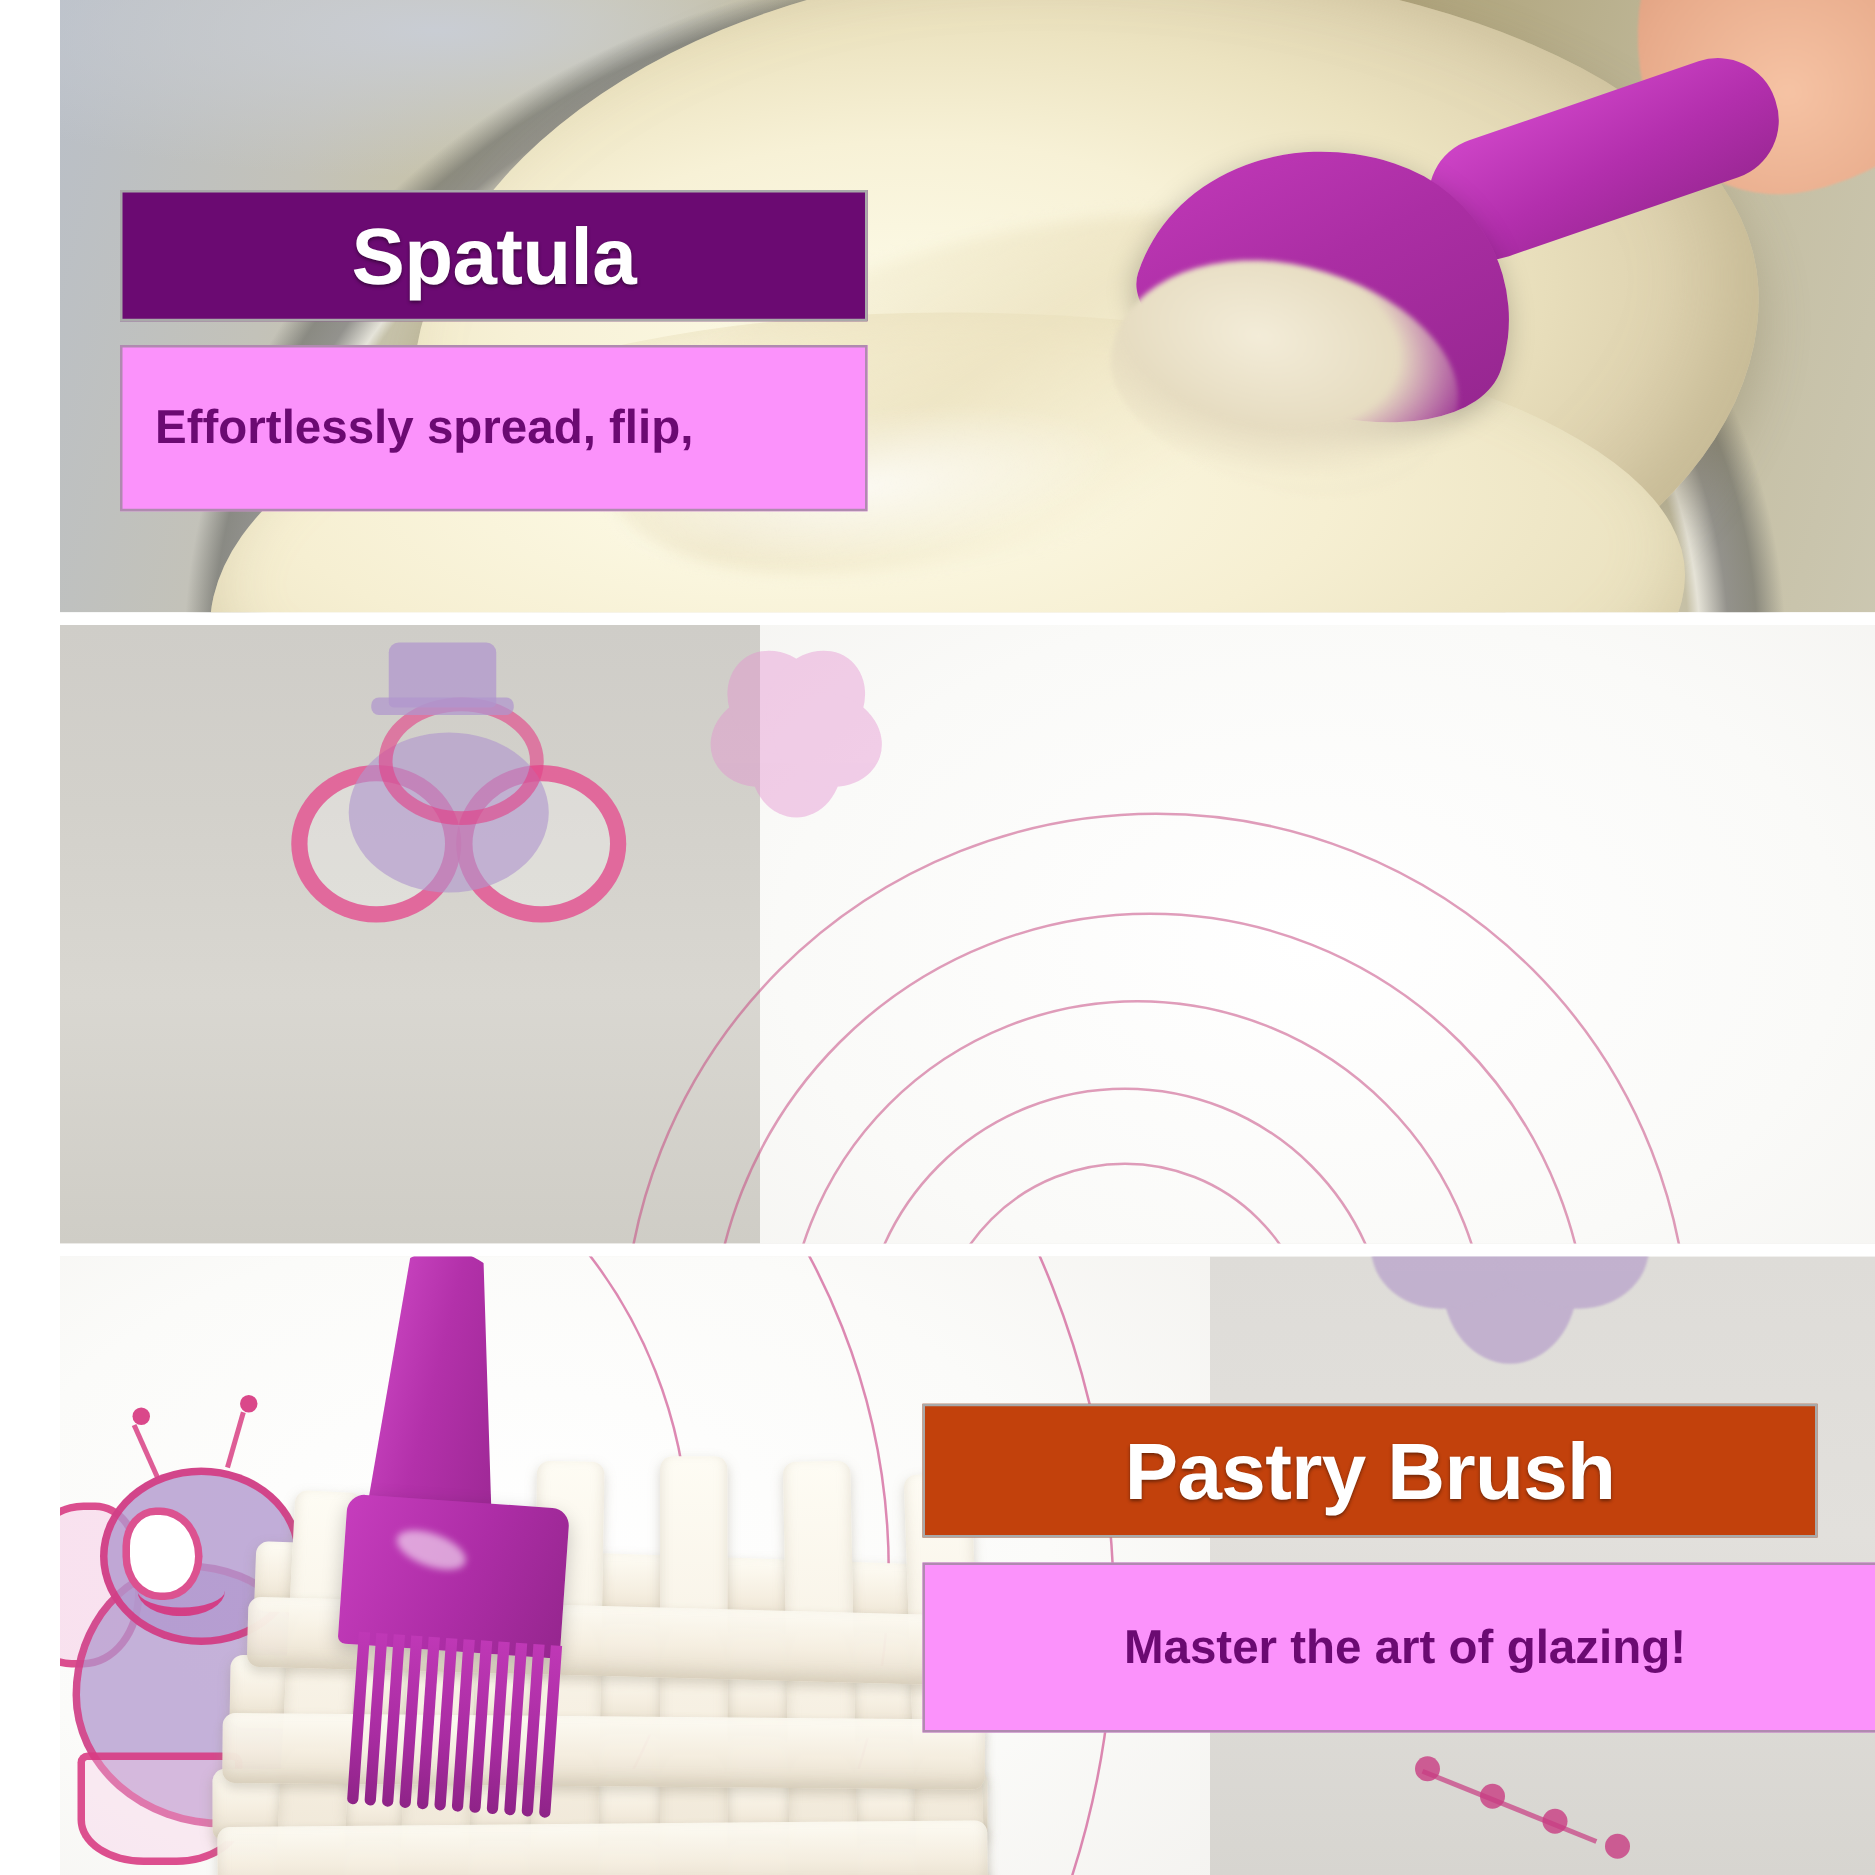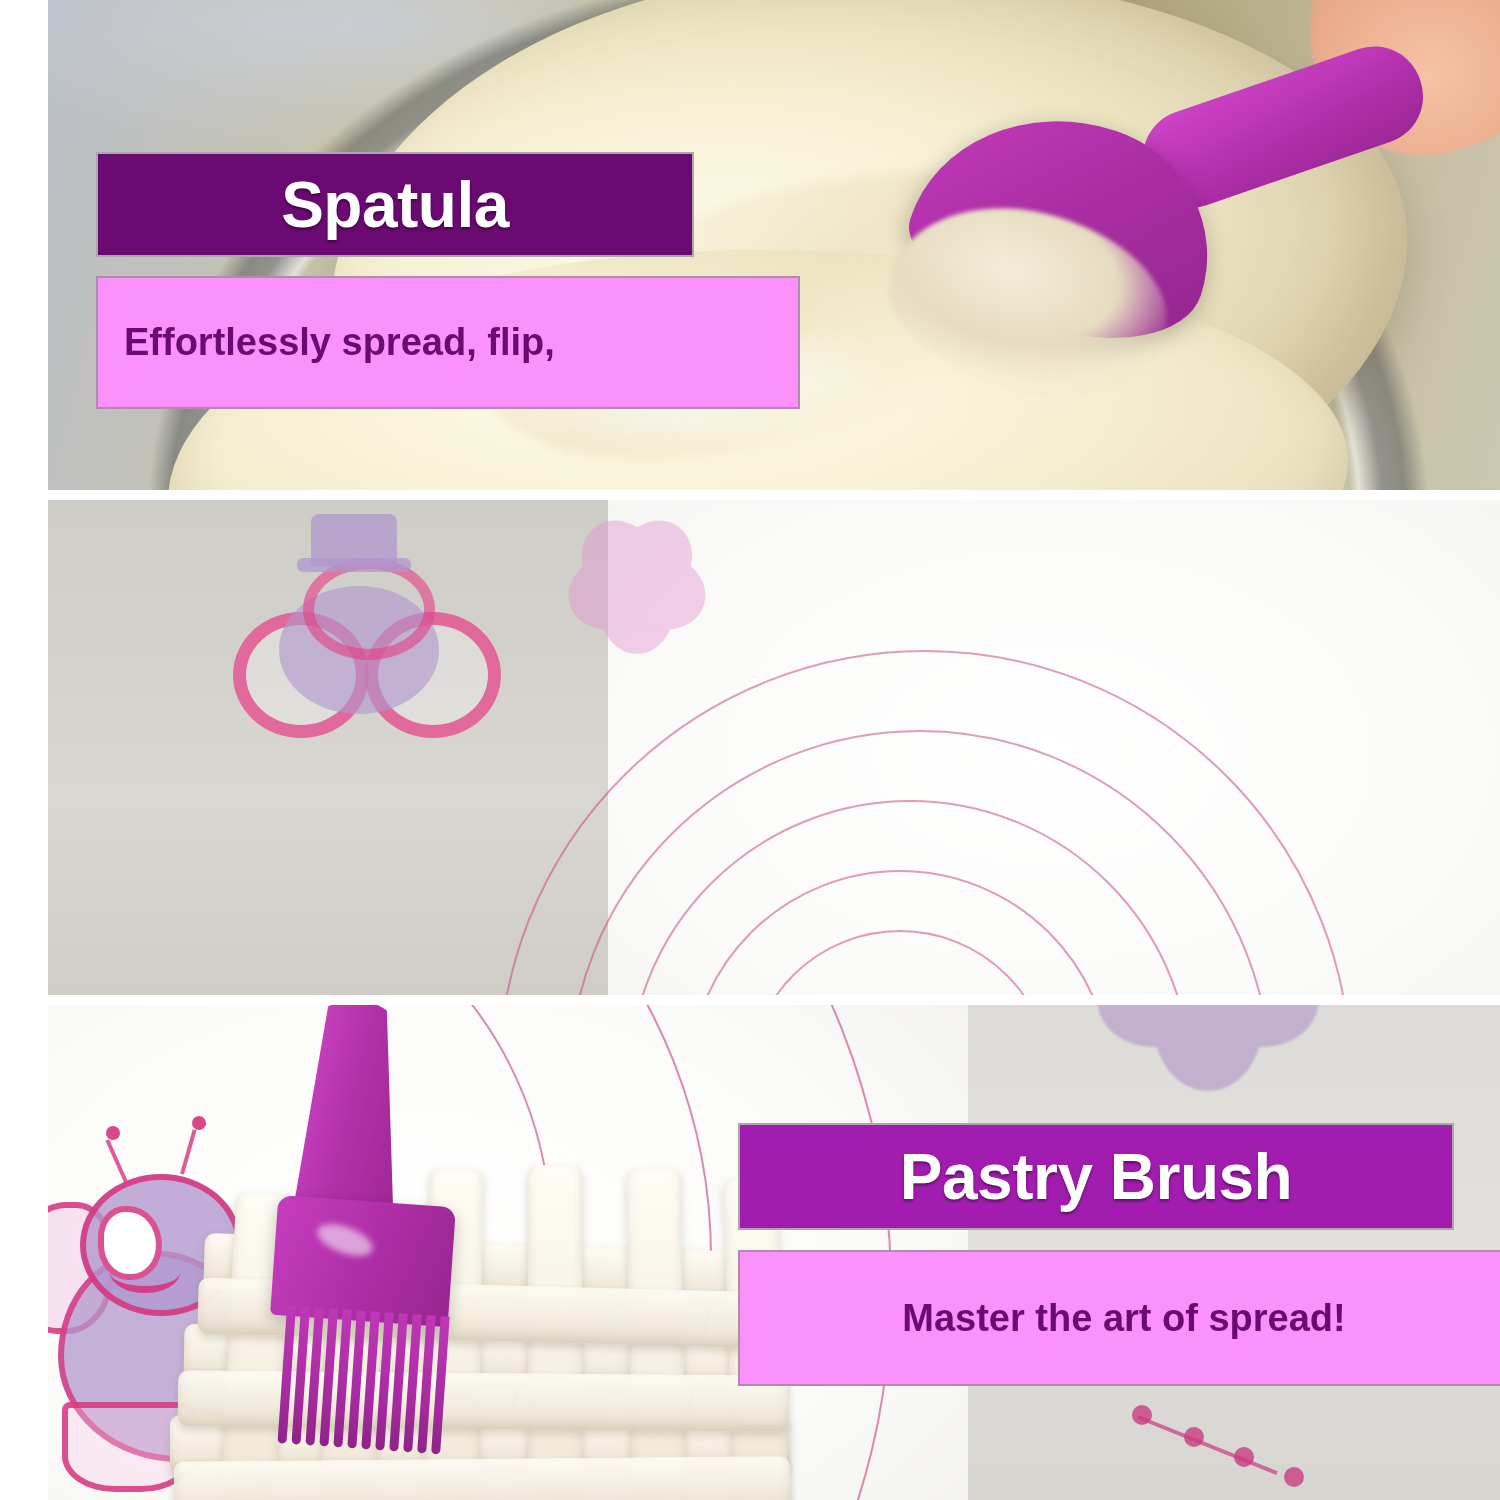--- a/index.html
+++ b/index.html
@@ -218,21 +218,21 @@
       <div class="p1-swirl"></div>
       <div class="p1-shine"></div>
       <div class="p1-hand"></div>
       <div class="p1-spat-neck"></div>
       <div class="p1-spat-head"></div>
       <div class="p1-spat-coat"></div>
     </div>
 
     <div class="callout" style="left:48px;top:152px;">
       <div class="title-bar" style="width:598px;height:105px;background:#6B0A72;font-size:64px;">Spatula</div>
-      <div class="desc-box" style="width:704px;height:133px;margin-top:19px;background:#FB92FB;font-size:38px;padding:0 26px;">
+      <div class="desc-box" style="width:598px;height:133px;margin-top:19px;background:#FB92FB;font-size:38px;padding:0 26px;">
         <div>
           <div>Effortlessly spread, flip,</div>
         </div>
       </div>
     </div>
   </section>
 
   <div class="divider" style="top:490px;height:10px;"></div>
 
   <section class="panel" id="panel2">
@@ -344,20 +344,20 @@
         <i style="left:86px;"></i>
         <i style="left:100px;"></i>
         <i style="left:114px;"></i>
         <i style="left:128px;"></i>
         <i style="left:142px;"></i>
         <i style="left:156px;"></i>
       </div>
     </div>
 
     <div class="callout" style="left:690px;top:118px;">
-      <div class="title-bar" style="width:716px;height:107px;background:#a21caf;font-size:64px;">Pastry Brush</div>
+      <div class="title-bar" style="width:716px;height:107px;background:#c2410c;font-size:64px;">Pastry Brush</div>
       <div class="desc-box" style="width:772px;height:136px;margin-top:20px;background:#FB92FB;font-size:38px;padding:0 26px;justify-content:center;">
-        <div>Master the art of spread!</div>
+        <div>Master the art of glazing!</div>
       </div>
     </div>
   </section>
 
 </div>
 
 </body></html>

